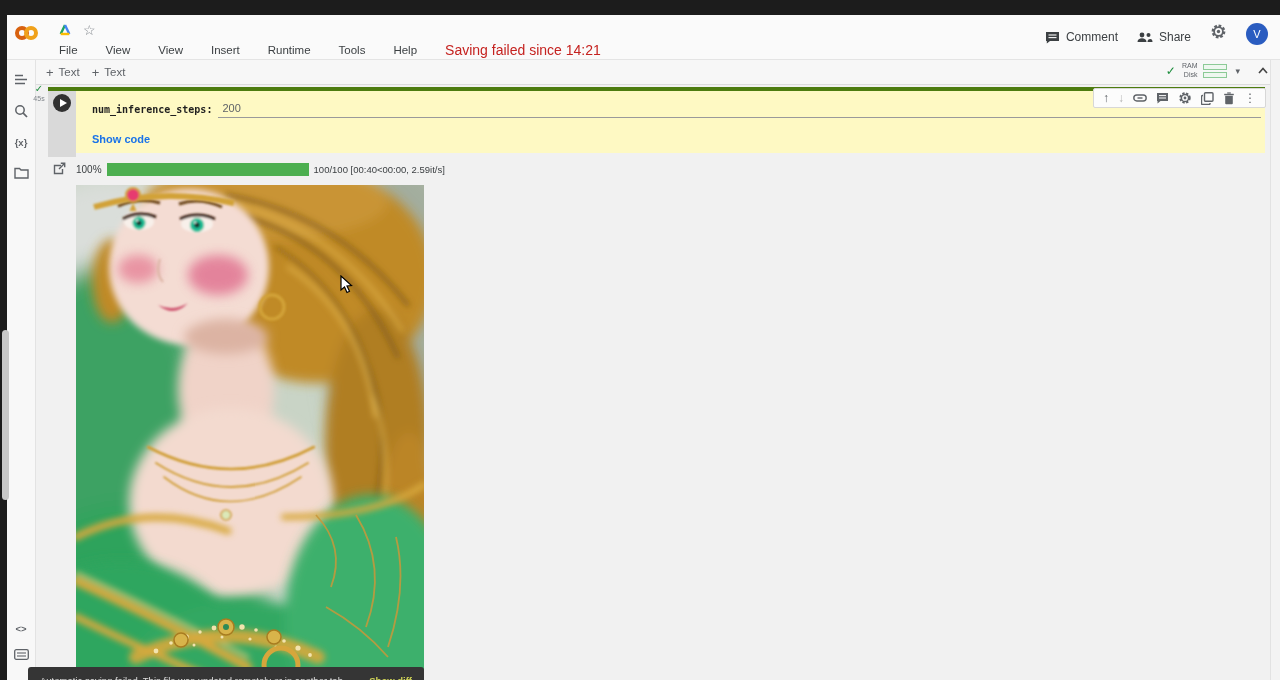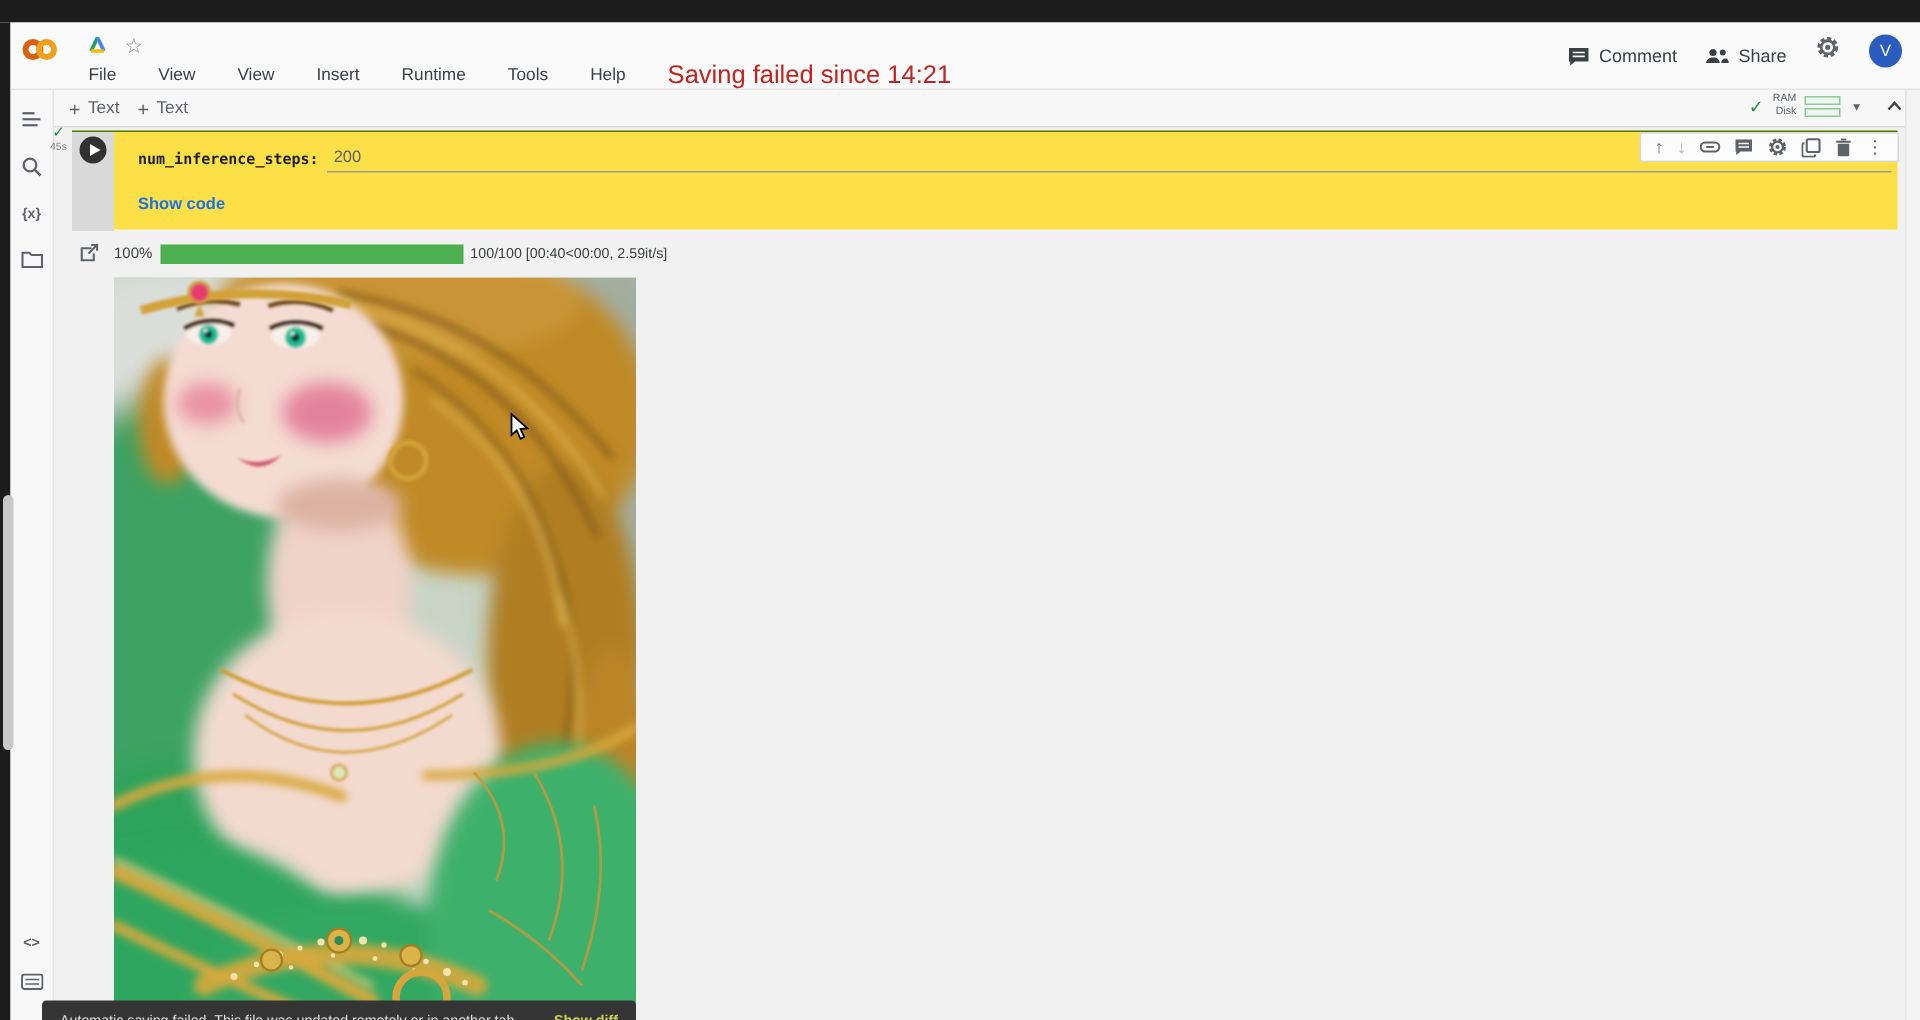--- a/index.html
+++ b/index.html
@@ -15,21 +15,21 @@
   #header { left:7px; top:15px; width:1273px; height:45px; background:#fafafa; border-bottom:1px solid #e4e4e4; }
   #logo { left:8px; top:7px; width:34px; height:24px; }
   .ring { position:absolute; width:14px; height:14px; border-radius:50%; top:4px; }
   .ring1 { left:0; border:4px solid #d8610f; }
   .ring2 { left:9px; border:4px solid #f0a11a; }
   #title-row { left:52px; top:6px; height:18px; display:flex; align-items:center; gap:6px; }
   #nb-title { font-size:13px; color:#202124; }
   #star { font-size:14px; color:#80868b; margin-left:6px; }
   #menu-row { left:52px; top:27px; height:16px; display:flex; align-items:center; gap:28px; }
   .menu-item { font-size:11.5px; color:#3c4043; cursor:default; }
-  #saving-status { font-size:17px; color:#c5221f;text-align:right; }
+  #saving-status { font-size:14px; color:#c5221f;text-align:right; }
   #header-actions { right:12px; top:8px; height:28px; display:flex; gap:19px; }
   .hact { display:flex; align-items:center; gap:6px; font-size:12px; color:#3c4043; }
   #avatar { width:22px; height:22px; border-radius:50%; background:#2a5cc0; color:#fff;
     font-size:11px; display:flex; align-items:center; justify-content:center; }
 
   
   #toolbar { left:36px; top:60px; width:1244px; height:25px; background:#f7f7f7; border-bottom:1px solid #dcdcdc; display:flex; align-items:center; }
   .addbtn { display:flex; align-items:center; gap:5px; font-size:11.5px; color:#5f6368; margin-left:12px; }
   .addbtn:first-child { margin-left:10px; }
   .plus { font-size:13px; color:#5f6368; }
@@ -42,21 +42,21 @@
   #res-caret { font-size:9px; color:#5f6368; margin-left:2px; }
   #collapse-btn { position:absolute; right:10px; top:4px; }
 
   
   #sidebar { left:7px; top:60px; width:29px; height:620px; background:#f8f8f8; border-right:1px solid #e3e3e3;
     display:flex; flex-direction:column; align-items:center; }
   .sb-icon { width:16px; height:16px; display:flex; align-items:center; justify-content:center; color:#5f6368; }
   .sb-glyph { font-size:9.5px; color:#5f6368; letter-spacing:0; font-weight:bold; }
 
   
-  #cell { left:48px; top:87px; width:1217px; height:66px; background:#fde047; border-top:1px solid #4d7c0f; }
+  #cell { left:48px; top:87px; width:1217px; height:66px; background:#fef9c3; border-top:4px solid #4d7c0f; }
   #cell-gutter { position:absolute; left:0; top:0; width:28px; height:66px; background:#d9d9d9; }
   #run-btn { position:absolute; left:5px; top:3px; width:18px; height:18px; border-radius:50%; background:#313131;
     display:flex; align-items:center; justify-content:center; }
   #run-tri { width:0; height:0; border-left:7px solid #fff; border-top:4.5px solid transparent; border-bottom:4.5px solid transparent; margin-left:2px; }
   #form-row { position:absolute; left:44px; top:11px; right:4px; display:flex; align-items:flex-end; gap:6px; }
   #form-label { font-family:"DejaVu Sans Mono", monospace; font-size:10px; font-weight:bold; color:#1f1f1f; padding-bottom:3px; }
   #form-field { flex:1; border-bottom:1px solid #9a9a9a; font-size:11px; color:#5f6368; padding:0 0 3px 4px; }
   #show-code { position:absolute; left:44px; top:42px; font-size:11px; font-weight:bold; color:#1a73e8; }
   #exec-badge { left:31px; top:84px; width:16px; text-align:center; }
   #exec-check { color:#1e8e3e; font-size:10px; line-height:10px; display:block; }

